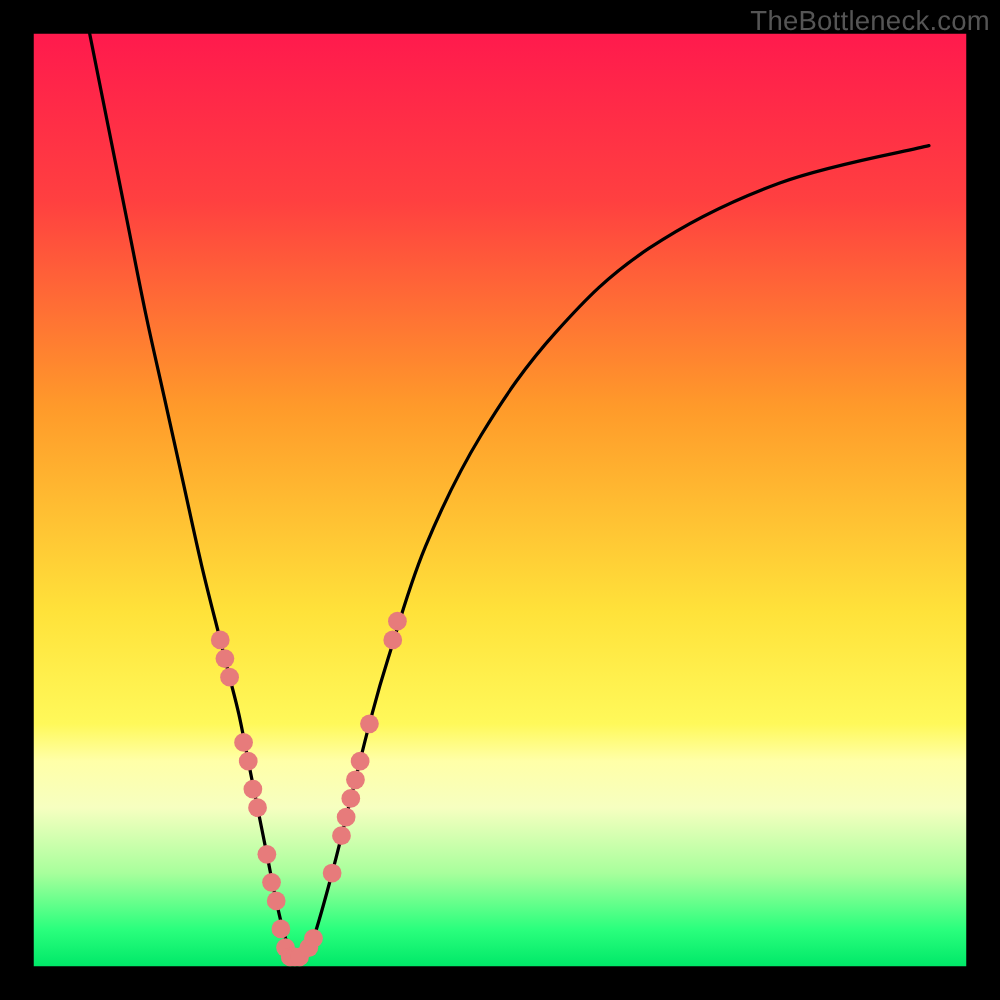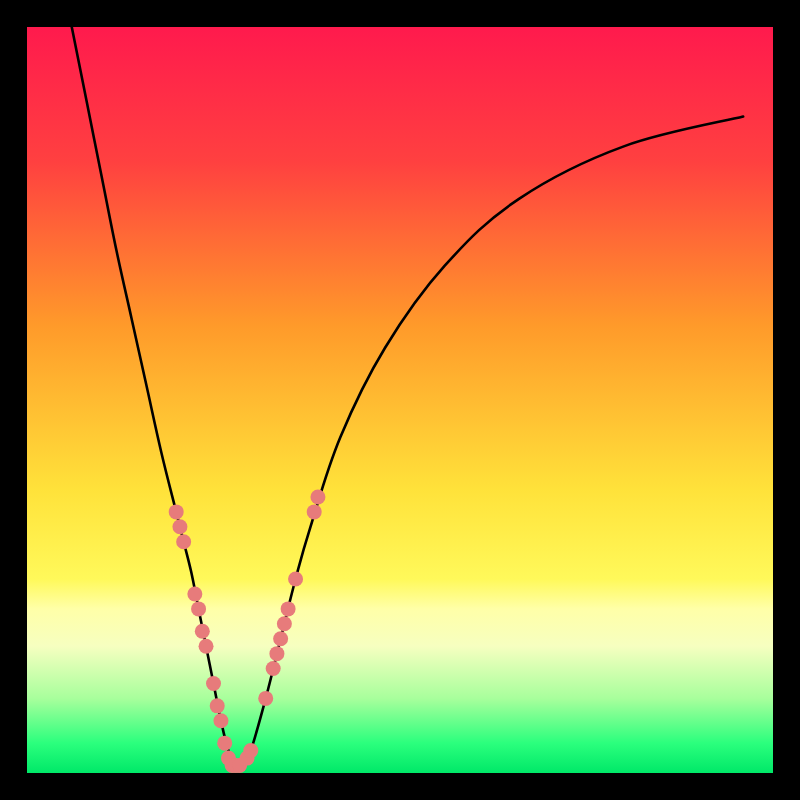--- a/index.html
+++ b/index.html
@@ -73,13 +73,14 @@
         <circle cx="246.18" cy="641.56" r="7.5" fill="#e77b7b"></circle>
         <circle cx="249.91000000000003" cy="626.64" r="7.5" fill="#e77b7b"></circle>
         <circle cx="253.64000000000001" cy="611.72" r="7.5" fill="#e77b7b"></circle>
         <circle cx="257.37" cy="596.8" r="7.5" fill="#e77b7b"></circle>
         <circle cx="261.09999999999997" cy="581.88" r="7.5" fill="#e77b7b"></circle>
         <circle cx="268.56" cy="552.04" r="7.5" fill="#e77b7b"></circle>
         <circle cx="287.21" cy="484.90000000000003" r="7.5" fill="#e77b7b"></circle>
         <circle cx="290.94" cy="469.98" r="7.5" fill="#e77b7b"></circle>
       </svg>
   </div>
+  <div class="attribution">TheBottleneck.com</div>
 </div>
 
 </body></html>

